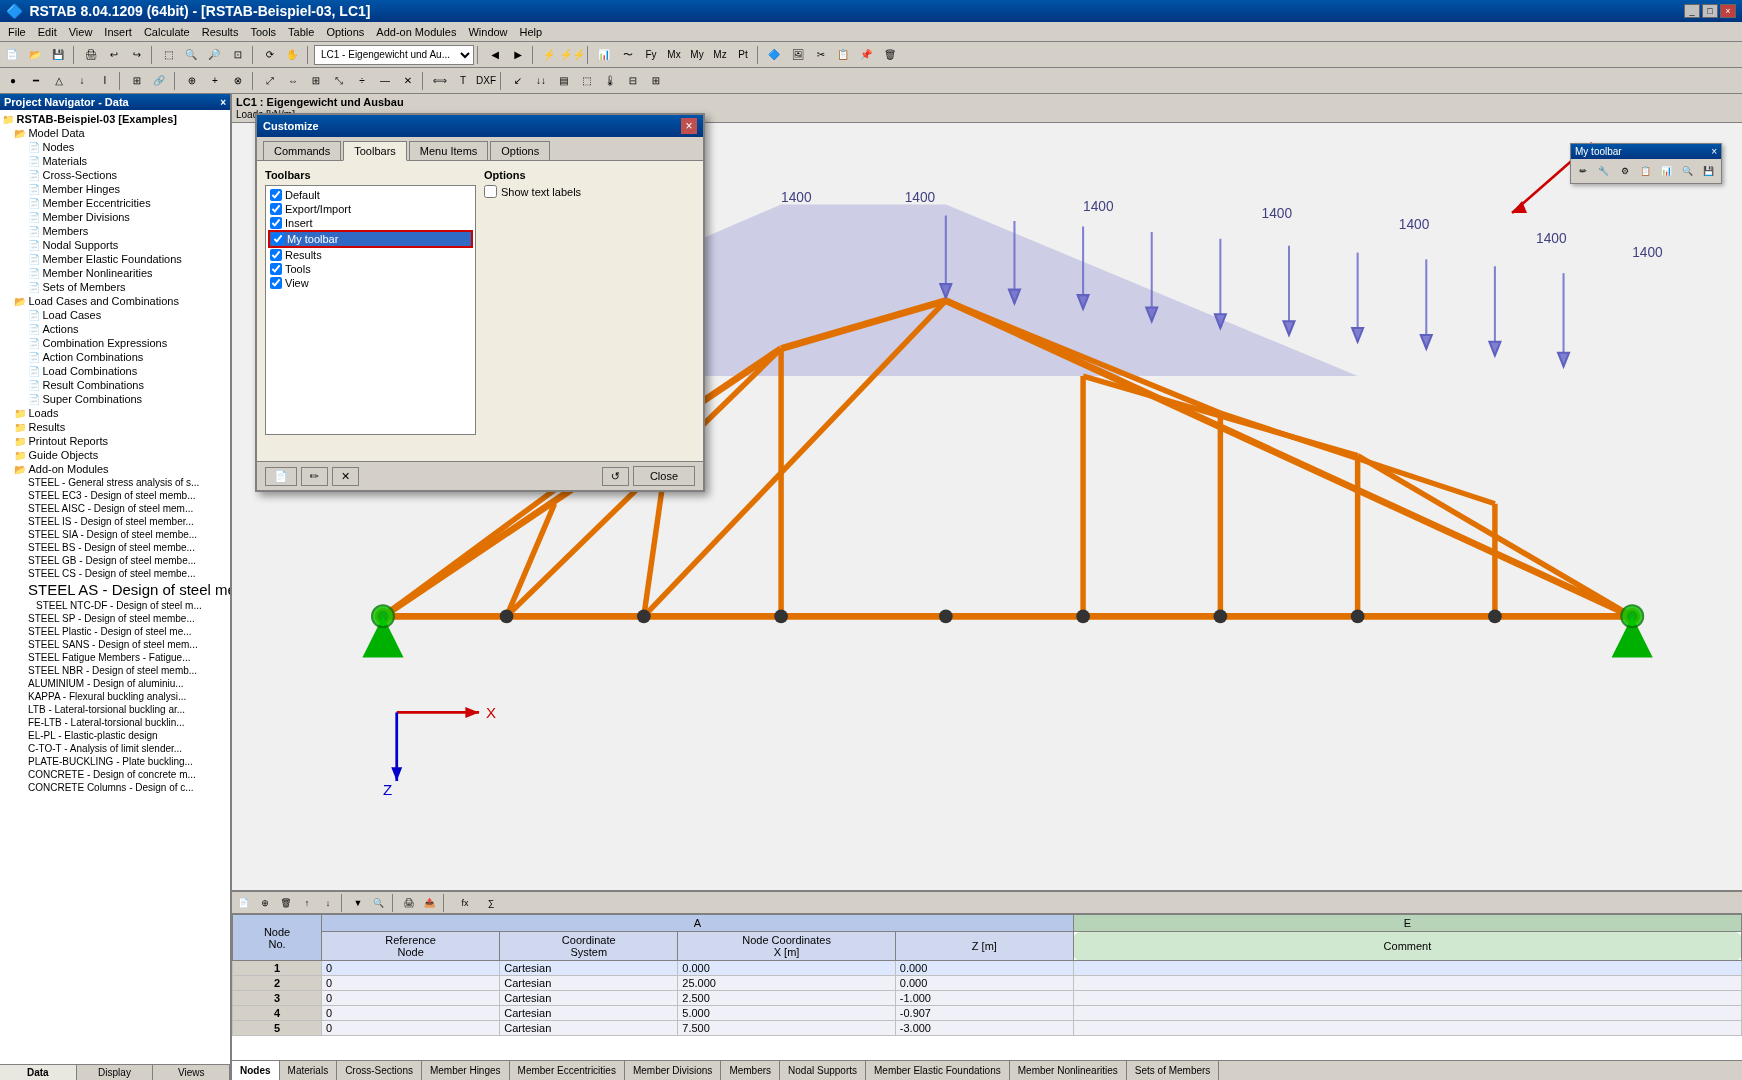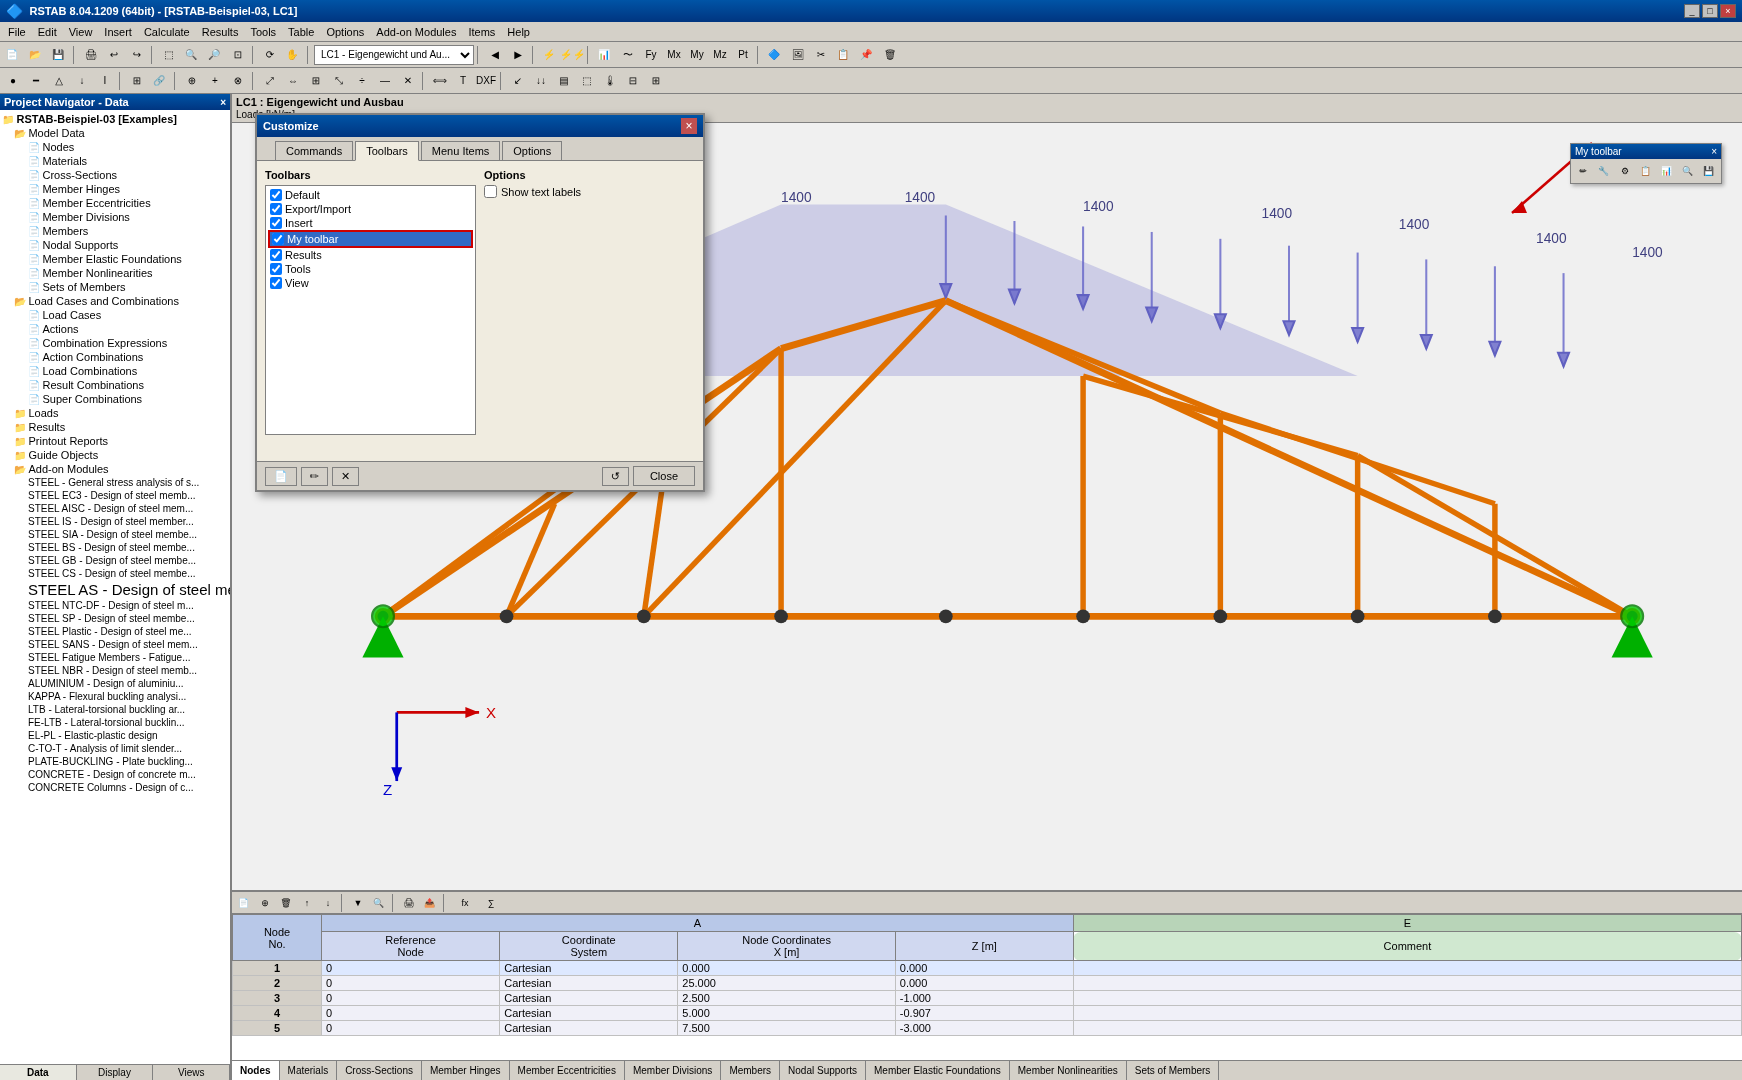--- a/index.html
+++ b/index.html
@@ -1,20 +1,20 @@
 <!DOCTYPE html>
 <html><head>
   <meta charset="utf-8">
   <style>
     * { margin: 0; padding: 0; box-sizing: border-box; }
     body { font-family: 'Segoe UI', Tahoma, Geneva, Verdana, sans-serif; font-size: 11px; background: #d4d0c8; overflow: hidden; width: 1742px; height: 1080px; }
 
     
     .title-bar { background: linear-gradient(to bottom, #0054a6, #003580); color: white; height: 22px; display: flex; align-items: center; justify-content: space-between; padding: 0 6px; }
-    .title-bar-text { font-size: 11px; font-weight: bold; }
+    .title-bar-text { font-size: 14px; font-weight: bold; }
     .title-bar-buttons { display: flex; gap: 2px; }
     .title-bar-btn { width: 16px; height: 14px; background: #c0c0c0; border: 1px solid #666; font-size: 9px; cursor: pointer; display: flex; align-items: center; justify-content: center; }
 
     
     .menu-bar { background: #d4d0c8; border-bottom: 1px solid #808080; height: 20px; display: flex; align-items: center; padding: 0 2px; }
     .menu-item { padding: 2px 6px; font-size: 11px; cursor: pointer; }
 
     
     .toolbar-row { background: #d4d0c8; border-bottom: 1px solid #808080; height: 26px; display: flex; align-items: center; padding: 1px 2px; gap: 1px; flex-wrap: nowrap; }
     .tb-btn { width: 22px; height: 22px; background: #d4d0c8; border: 1px solid transparent; display: flex; align-items: center; justify-content: center; cursor: pointer; font-size: 10px; }
@@ -52,21 +52,21 @@
     
     .bottom-tabs { display: flex; background: #d4d0c8; border-top: 1px solid #808080; height: 20px; overflow: hidden; }
     .bottom-tab { padding: 2px 8px; font-size: 10px; border-right: 1px solid #808080; cursor: pointer; white-space: nowrap; display: flex; align-items: center; }
     .bottom-tab.active { background: white; font-weight: bold; }
 
     
     .dialog-overlay { position: fixed; top: 8px; left: 0; width: 100%; height: 100%; z-index: 100; pointer-events: none; border-radius: 20px; }
     .dialog { position: absolute; top: 105px; left: 255px; width: 450px; background: #d4d0c8; border: 2px solid #808080; box-shadow: 4px 4px 8px rgba(0,0,0,0.4); pointer-events: all; }
     .dialog-title { background: linear-gradient(to bottom, #0054a6, #003580); color: white; padding: 3px 6px; font-size: 11px; font-weight: bold; display: flex; justify-content: space-between; align-items: center; }
     .dialog-close { color: white; cursor: pointer; font-size: 12px; background: #c05050; border: none; width: 16px; height: 16px; display: flex; align-items: center; justify-content: center; }
-    .dialog-tabs { display: flex; background: #d4d0c8; border-bottom: 1px solid #808080; padding-top: 4px; padding-left: 18px; gap: 2px; }
+    .dialog-tabs { display: flex; background: #d4d0c8; border-bottom: 1px solid #808080; padding-top: 4px; padding-left: 6px; gap: 2px; }
     .dialog-tab { padding: 3px 10px; font-size: 11px; border: 1px solid #808080; border-bottom: none; background: #d4d0c8; cursor: pointer; }
     .dialog-tab.active { background: #f0ece0; border-bottom: 1px solid #f0ece0; margin-bottom: -1px; z-index: 1; }
     .dialog-body { background: #f0ece0; padding: 8px; min-height: 300px; }
     .dialog-row { display: flex; gap: 8px; }
     .dialog-col { flex: 1; }
     .dialog-col-title { font-size: 11px; font-weight: bold; margin-bottom: 4px; }
     .dialog-list { border: 1px solid #808080; background: white; min-height: 250px; padding: 2px; }
     .dialog-list-item { padding: 1px 2px; font-size: 11px; display: flex; align-items: center; gap: 3px; }
     .dialog-list-item.selected { background: #316ac5; color: white; border: 1px solid #0000a0; }
     .dialog-checkbox { width: 12px; height: 12px; }
@@ -101,21 +101,21 @@
   <span class="menu-item">File</span>
   <span class="menu-item">Edit</span>
   <span class="menu-item">View</span>
   <span class="menu-item">Insert</span>
   <span class="menu-item">Calculate</span>
   <span class="menu-item">Results</span>
   <span class="menu-item">Tools</span>
   <span class="menu-item">Table</span>
   <span class="menu-item">Options</span>
   <span class="menu-item">Add-on Modules</span>
-  <span class="menu-item">Items</span>
+  <span class="menu-item">Window</span>
   <span class="menu-item">Help</span>
 </div>
 
 <div class="toolbar-row">
   <button class="tb-btn">📄</button>
   <button class="tb-btn">📂</button>
   <button class="tb-btn">💾</button>
   <div class="tb-sep"></div>
   <button class="tb-btn">🖨</button>
   <button class="tb-btn">↩</button>
@@ -324,21 +324,21 @@
       </div>
       <div class="tree-item" style="padding-left:28px;font-size:10px;">
         <span>STEEL GB - Design of steel membe...</span>
       </div>
       <div class="tree-item" style="padding-left:28px;font-size:10px;">
         <span>STEEL CS - Design of steel membe...</span>
       </div>
       <div class="tree-item" style="padding-left:28px;font-size:15px;">
         <span>STEEL AS - Design of steel membe...</span>
       </div>
-      <div class="tree-item" style="padding-left:28px;font-size:10px;">
+      <div class="tree-item" style="padding-left:36px;font-size:10px;">
         <span>STEEL NTC-DF - Design of steel m...</span>
       </div>
       <div class="tree-item" style="padding-left:28px;font-size:10px;">
         <span>STEEL SP - Design of steel membe...</span>
       </div>
       <div class="tree-item" style="padding-left:28px;font-size:10px;">
         <span>STEEL Plastic - Design of steel me...</span>
       </div>
       <div class="tree-item" style="padding-left:28px;font-size:10px;">
         <span>STEEL SANS - Design of steel mem...</span>

